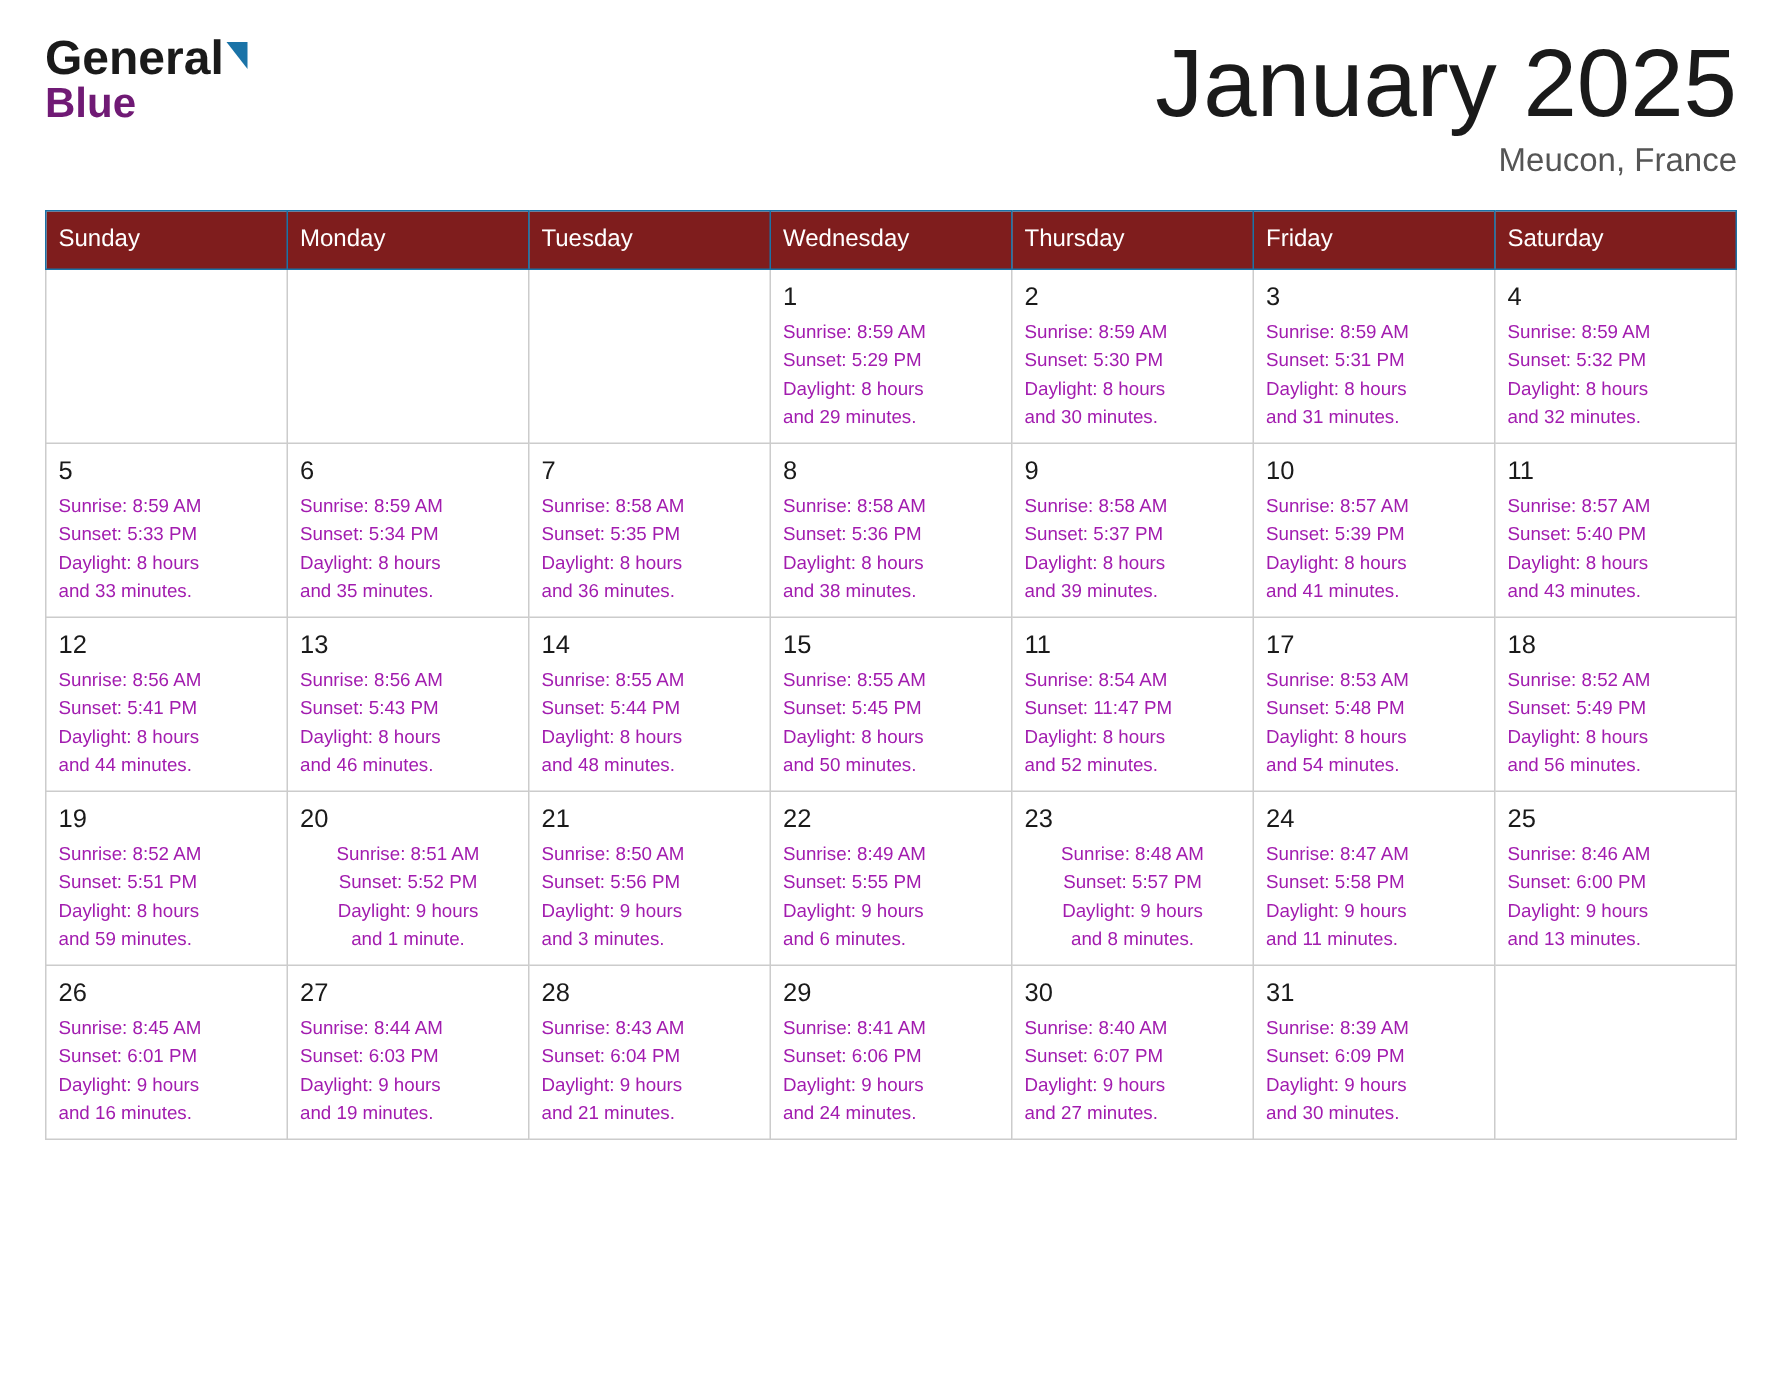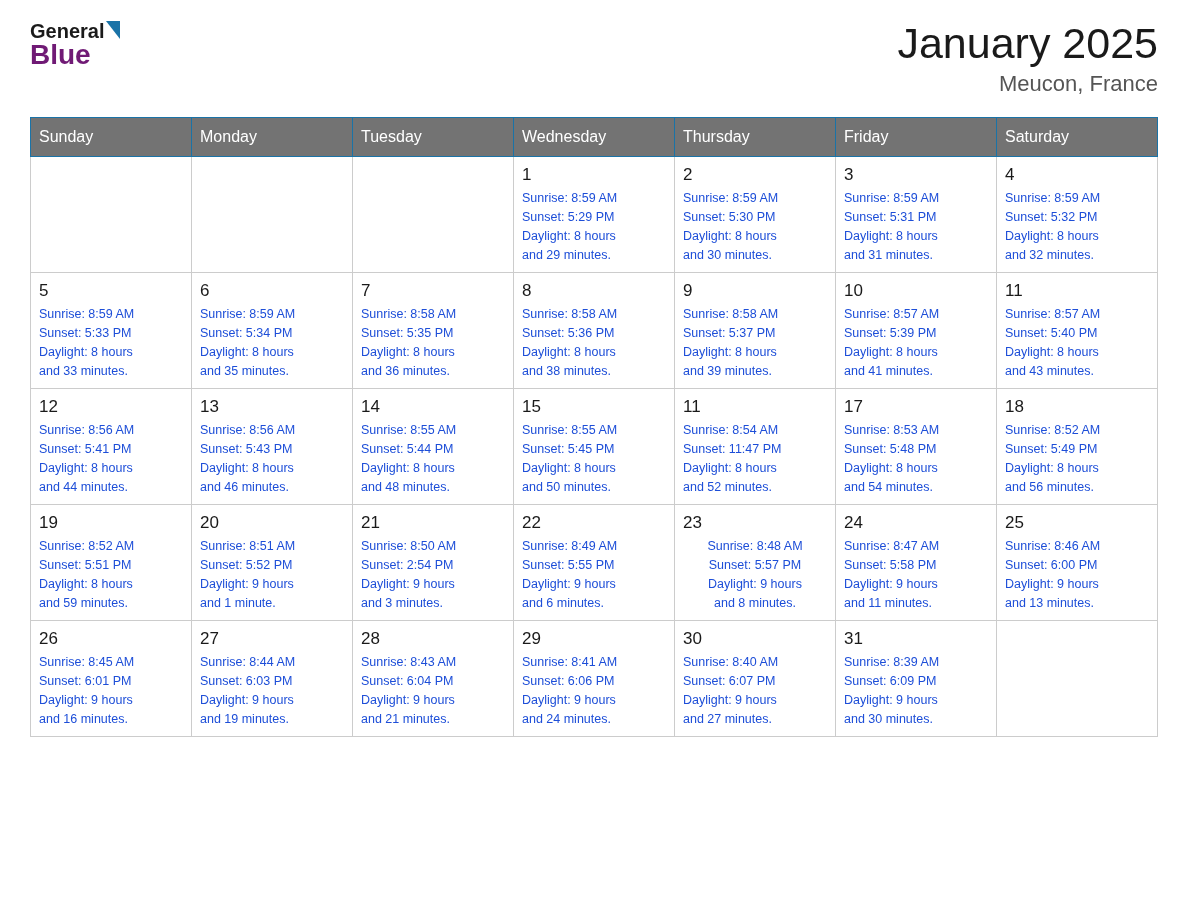--- a/index.html
+++ b/index.html
@@ -23,21 +23,21 @@
     }
     .logo-text {
       font-size: 28px;
       font-weight: bold;
       color: #1a1a1a;
       display: flex;
       align-items: center;
     }
     .logo-general {
       color: #1a1a1a;
-      font-size: 20px;
+      font-size: 32px;
       font-weight: bold;
     }
     .logo-triangle {
       width: 0;
       height: 0;
       border-left: 14px solid transparent;
       border-right: 0px solid transparent;
       border-top: 18px solid #1a73a7;
       display: inline-block;
       margin-left: 2px;
@@ -48,37 +48,37 @@
     .logo-blue {
       color: #701a75;
       font-size: 28px;
       font-weight: bold;
       margin-top: -4px;
     }
     .title-section {
       text-align: right;
     }
     .main-title {
-      font-size: 43px;
+      font-size: 64px;
       font-weight: normal;
       color: #1a1a1a;
       line-height: 1.1;
     }
     .subtitle {
       font-size: 22px;
       color: #555;
       margin-top: 4px;
     }
     .calendar {
       width: 100%;
       border-collapse: collapse;
       table-layout: fixed;
     }
     .calendar thead tr th {
-      background-color: #737373;
+      background-color: #7f1d1d;
       color: #fff;
       padding: 10px 8px;
       font-size: 16px;
       font-weight: normal;
       text-align: left;
       border: 1px solid #1a73a7;
     }
     .calendar tbody tr td {
       vertical-align: top;
       border: 1px solid #ccc;
@@ -87,21 +87,21 @@
       background: #fff;
     }
     .day-number {
       font-size: 17px;
       color: #1a1a1a;
       font-weight: normal;
       margin-bottom: 4px;
     }
     .day-info {
       font-size: 12.5px;
-      color: #1d4ed8;
+      color: #a21caf;
       line-height: 1.5;
     }
     .empty-cell {
       background: #fff;
     }
     .calendar tbody tr:not(:last-child) td {
       border-bottom: 1px solid #ccc;
     }
   </style>
 </head>
@@ -272,29 +272,29 @@
       <tr>
         <td>
           <div class="day-number">19</div>
           <div class="day-info" style="white-space: pre-line;">Sunrise: 8:52 AM
 Sunset: 5:51 PM
 Daylight: 8 hours
 and 59 minutes.</div>
         </td>
         <td>
           <div class="day-number">20</div>
-          <div class="day-info" style="white-space: pre-line;">Sunrise: 8:51 AM
+          <div class="day-info" style="white-space: pre-line; text-align: center;">Sunrise: 8:51 AM
 Sunset: 5:52 PM
 Daylight: 9 hours
 and 1 minute.</div>
         </td>
         <td>
           <div class="day-number">21</div>
           <div class="day-info" style="white-space: pre-line;">Sunrise: 8:50 AM
-Sunset: 2:54 PM
+Sunset: 5:56 PM
 Daylight: 9 hours
 and 3 minutes.</div>
         </td>
         <td>
           <div class="day-number">22</div>
           <div class="day-info" style="white-space: pre-line;">Sunrise: 8:49 AM
 Sunset: 5:55 PM
 Daylight: 9 hours
 and 6 minutes.</div>
         </td>

